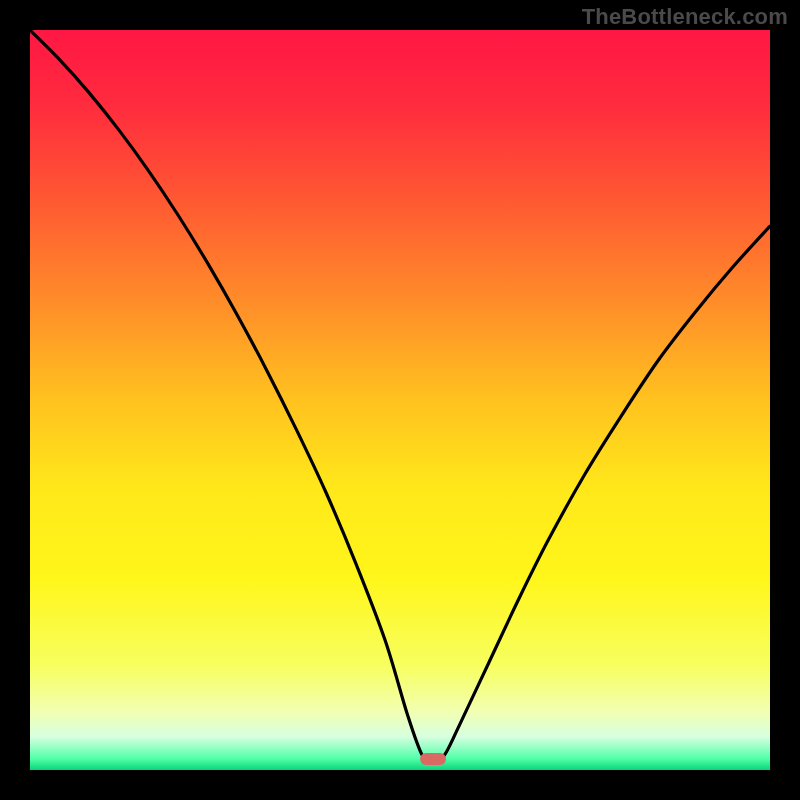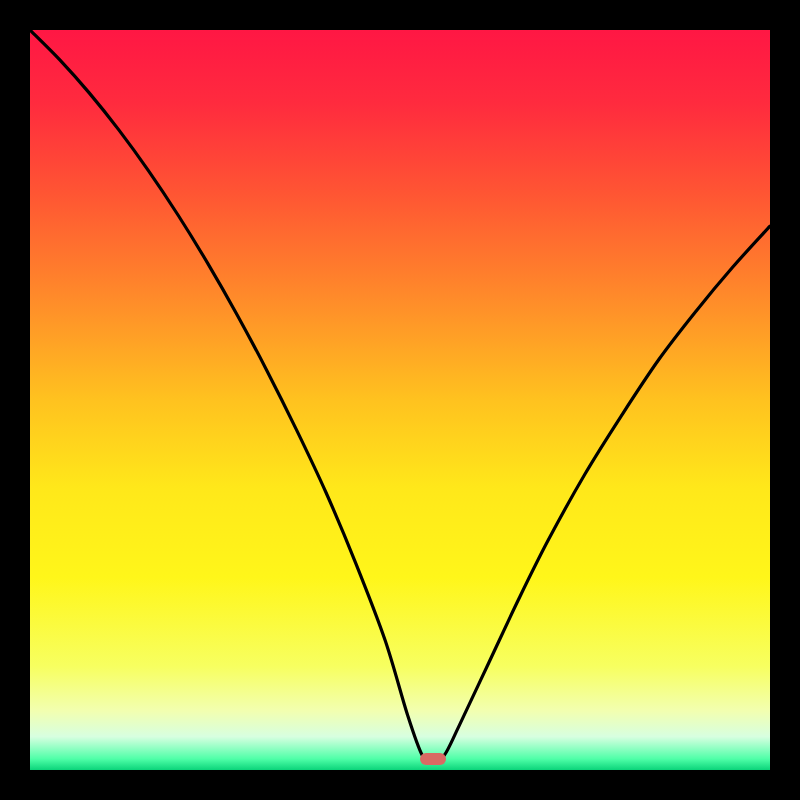--- a/index.html
+++ b/index.html
@@ -55,20 +55,21 @@
     background: #d96a63;
     transform: translate(-50%, -50%);
     z-index: 3;
   }
 </style>
 </head>
 <body>
 
 <div class="frame">
 
+  <div class="watermark" style="color: rgb(74, 74, 74);">TheBottleneck.com</div>
 
   <div class="plot-area">
 
     <svg class="gradient-bg" viewBox="0 0 740 740" preserveAspectRatio="none">
       <defs>
         <linearGradient id="bgGrad" x1="0" y1="0" x2="0" y2="1">
             <stop offset="0.00%" stop-color="#ff1744"></stop>
             <stop offset="10.00%" stop-color="#ff2b3e"></stop>
             <stop offset="22.00%" stop-color="#ff5533"></stop>
             <stop offset="36.00%" stop-color="#ff8a2a"></stop>

